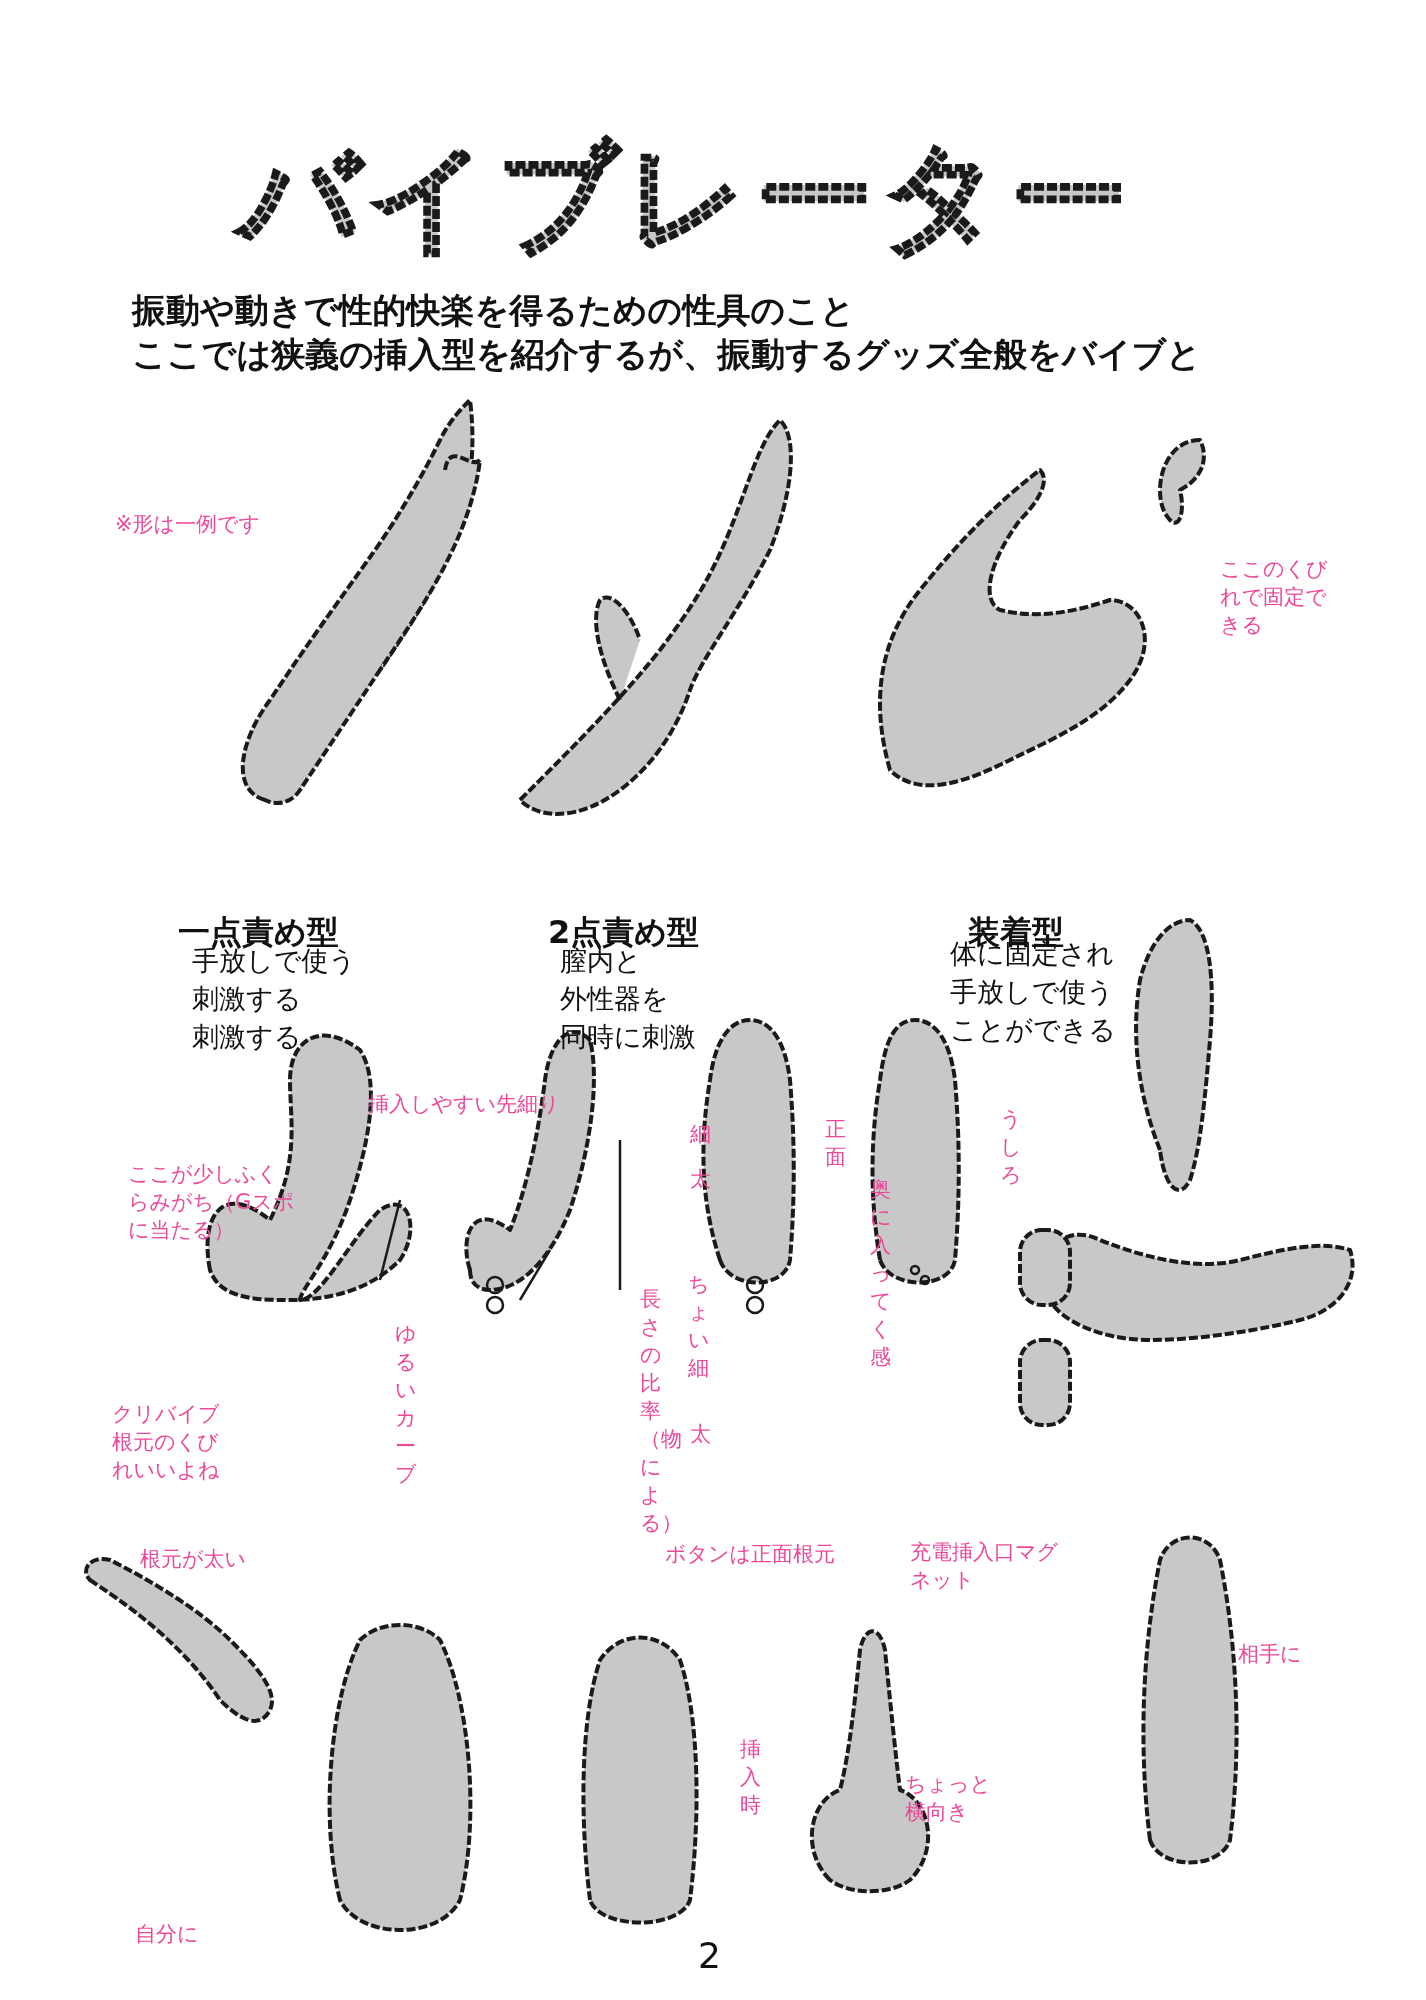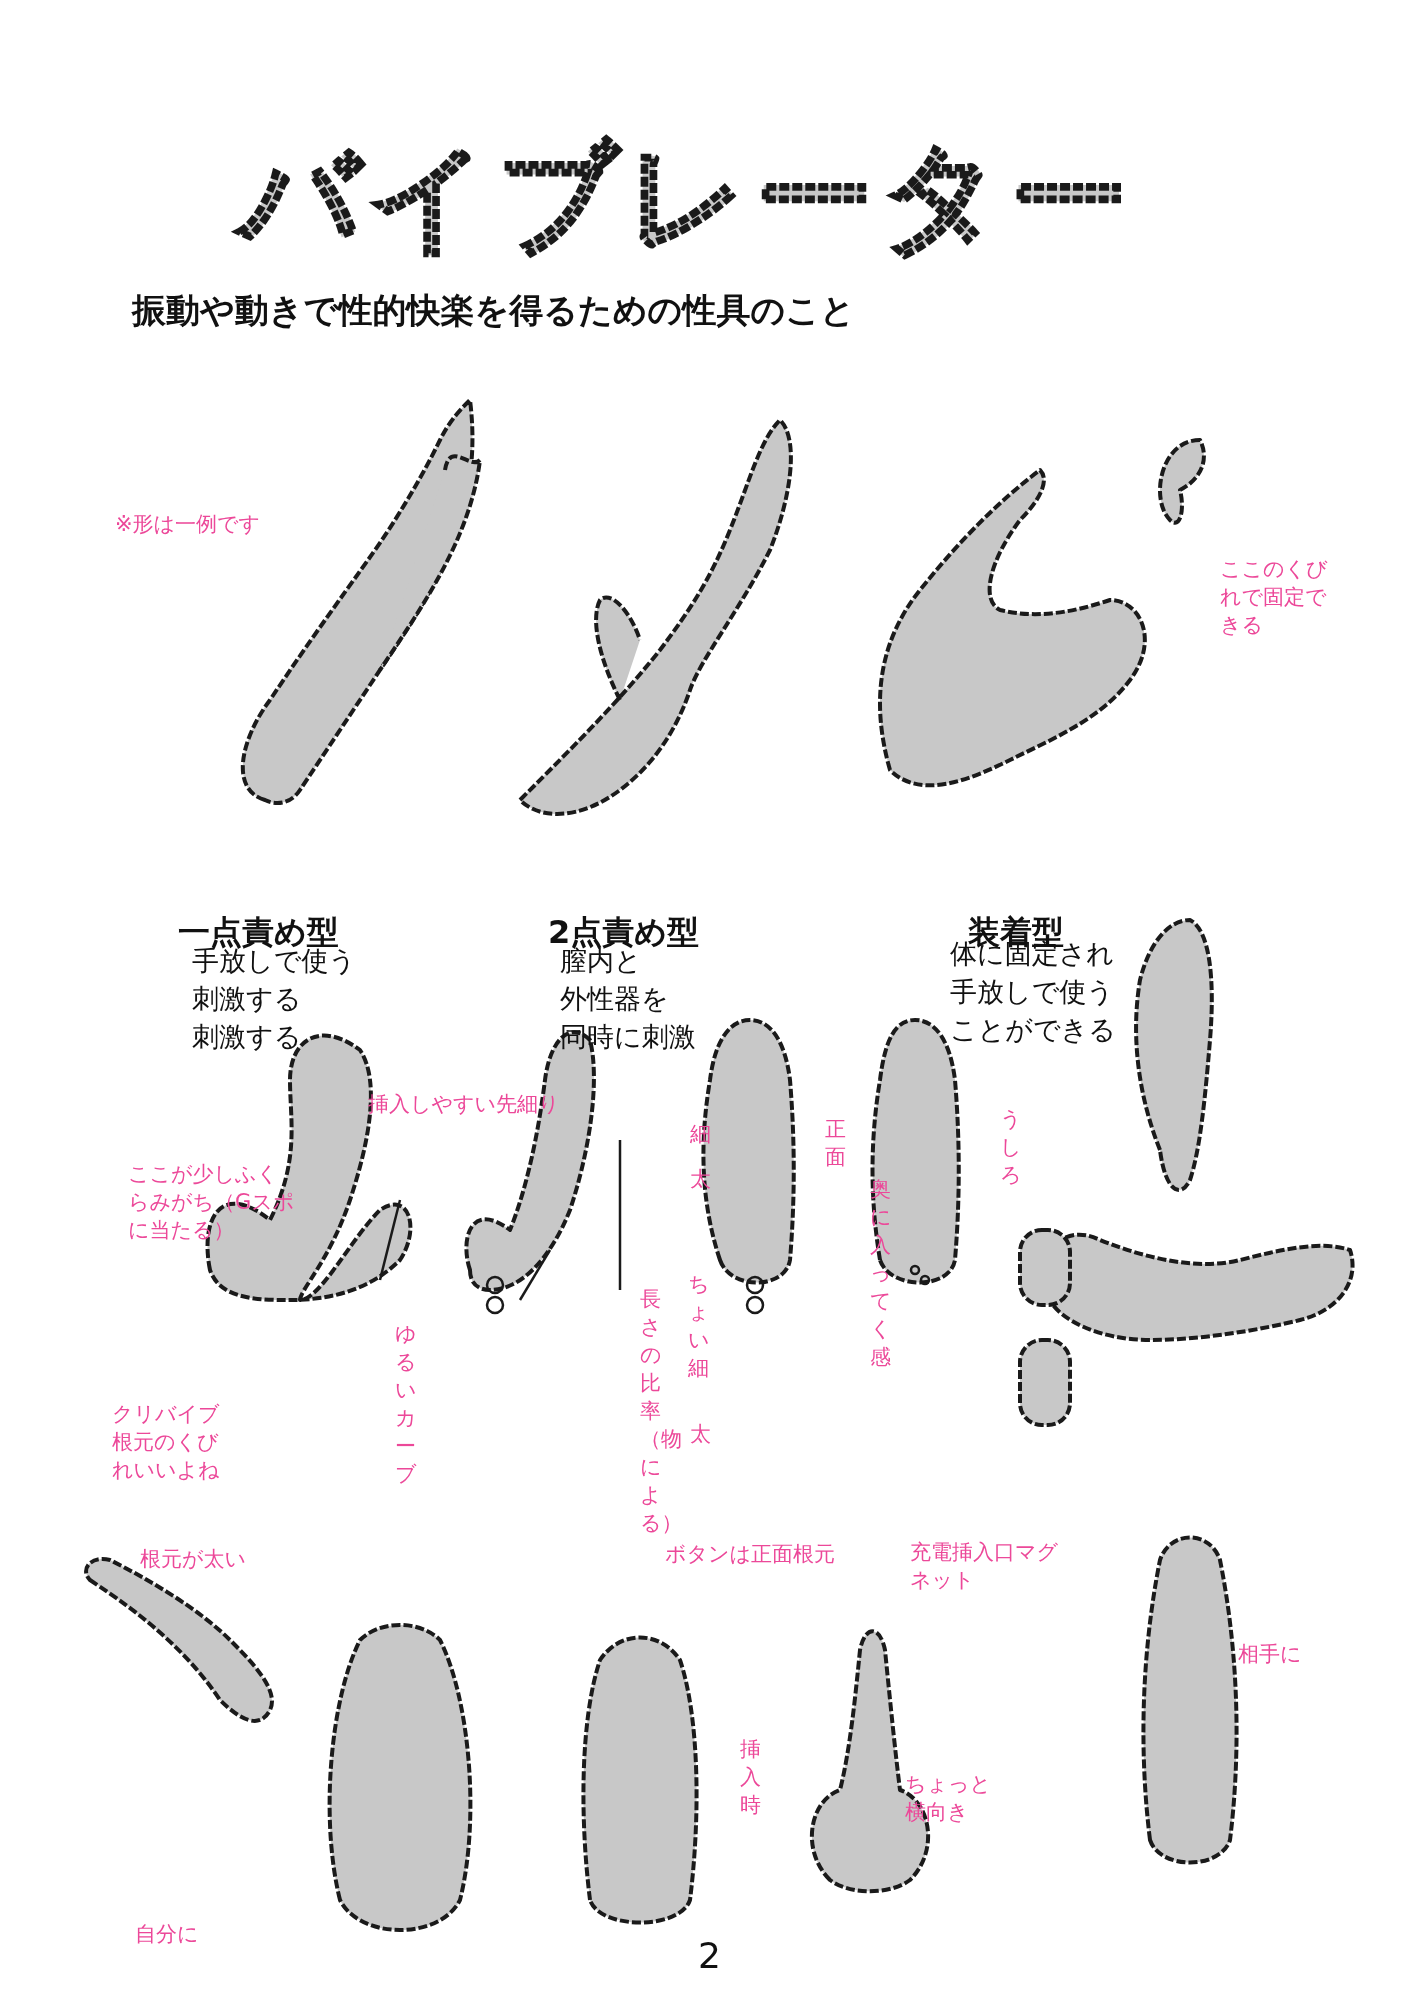--- a/index.html
+++ b/index.html
@@ -16,20 +16,21 @@
 <body>
 
 <div class="abs" style="left:230px;top:128px;">
   <svg width="900" height="140">
     <text x="10" y="110" font-size="118" font-weight="bold" fill="#c8c8c8" stroke="#1a1a1a" stroke-width="4" stroke-dasharray="10 3" letter-spacing="8" style="font-family:'DejaVu Sans',sans-serif;">バイブレーター</text>
   </svg>
 </div>
 
 <div class="abs intro">
   <div>振動や動きで性的快楽を得るための性具のこと</div>
+  <div>ここでは狭義の挿入型を紹介するが、振動するグッズ全般をバイブと</div>
 </div>
 
 <svg class="art" width="1426" height="2000">
   <g fill="#c8c8c8" stroke="#1a1a1a" stroke-width="4" stroke-dasharray="9 3" stroke-linejoin="round">
 
     <path d="M265,800 C230,790 240,740 270,700 C330,610 370,560 395,520 C420,480 430,460 440,440 C450,420 460,410 470,400 C480,480 460,550 400,640 C360,700 320,760 300,790 C290,805 275,805 265,800 Z"></path>
     <path d="M445,470 C450,440 470,470 480,460 C470,540 420,610 380,670"></path>
     <path d="M520,800 C580,740 620,700 660,650 C690,610 710,580 730,530 C750,480 760,440 780,420 C800,440 790,500 770,550 C740,610 700,660 690,690 C680,720 660,760 620,790 C580,820 540,820 520,800 Z M620,700 C600,660 590,620 600,600 C610,590 630,610 640,640"></path>
     <path d="M890,770 C870,700 880,640 920,590 C960,540 1000,500 1040,470 C1050,480 1040,500 1020,520 C990,560 980,600 1000,610 C1040,620 1080,610 1110,600 C1140,600 1160,640 1130,680 C1100,720 1050,740 1010,760 C970,780 920,800 890,770 Z"></path>
     <path d="M1200,440 C1160,440 1150,500 1170,520 C1180,530 1185,510 1180,490 C1200,480 1210,460 1200,440 Z"></path>

